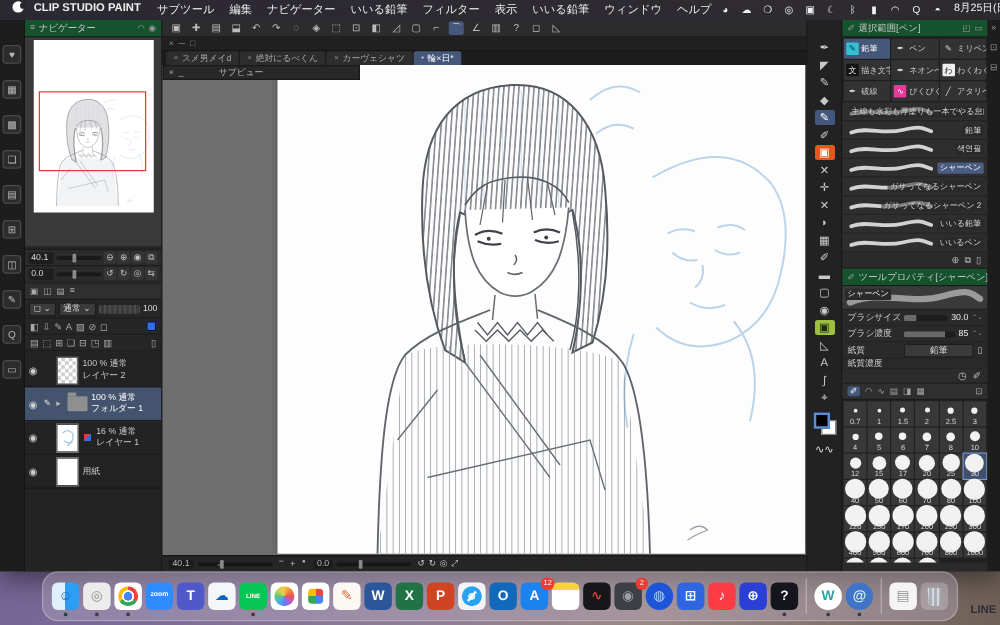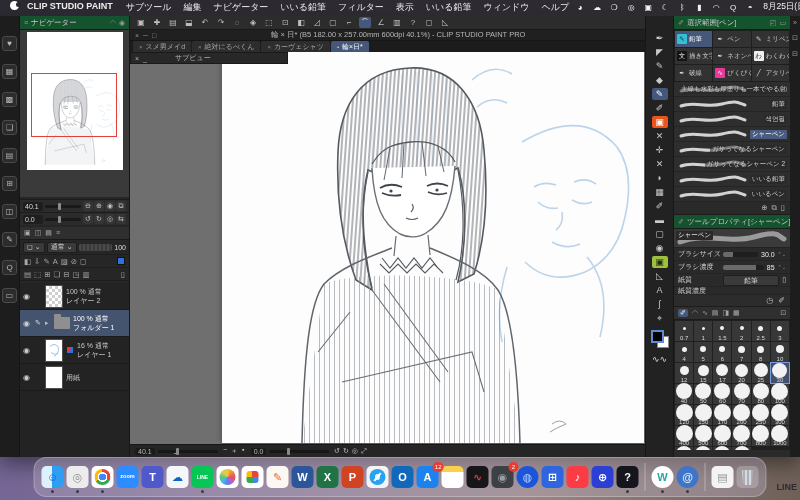--- a/index.html
+++ b/index.html
@@ -370,21 +370,20 @@
     <div class="docwin">
       <div class="cmdbar">
         <span style="display:contents"><span class="cmd-ico">▣</span><span class="cmd-ico">✚</span><span class="cmd-ico">▤</span><span class="cmd-ico">⬓</span><span class="cmd-ico">↶</span><span class="cmd-ico">↷</span><span class="cmd-ico">◌</span><span class="cmd-ico">◈</span><span class="cmd-ico">⬚</span><span class="cmd-ico">⊡</span><span class="cmd-ico">◧</span><span class="cmd-ico">◿</span><span class="cmd-ico">▢</span><span class="cmd-ico">⌐</span><span class="cmd-ico active">⌒</span><span class="cmd-ico">∠</span><span class="cmd-ico">▥</span><span class="cmd-ico">?</span><span class="cmd-ico">◻</span><span class="cmd-ico">◺</span></span>
       </div>
       <div class="titlebar">
         <span class="t-ctl">
             <span>×</span>
             <span>─</span>
             <span>□</span>
           </span>
-        <span class="t-title">輪 × 日* (B5 182.00 x 257.00mm 600dpi 40.1%) - CLIP STUDIO PAINT PRO</span>
       </div>
       <div class="tabbar">
         <span style="display:contents"><span class="tab">
               <span class="tab-x">×</span>
               <span>スメ男メイd</span>
             </span><span class="tab">
               <span class="tab-x">×</span>
               <span>絶対にるべくん</span>
             </span><span class="tab">
               <span class="tab-x">×</span>

